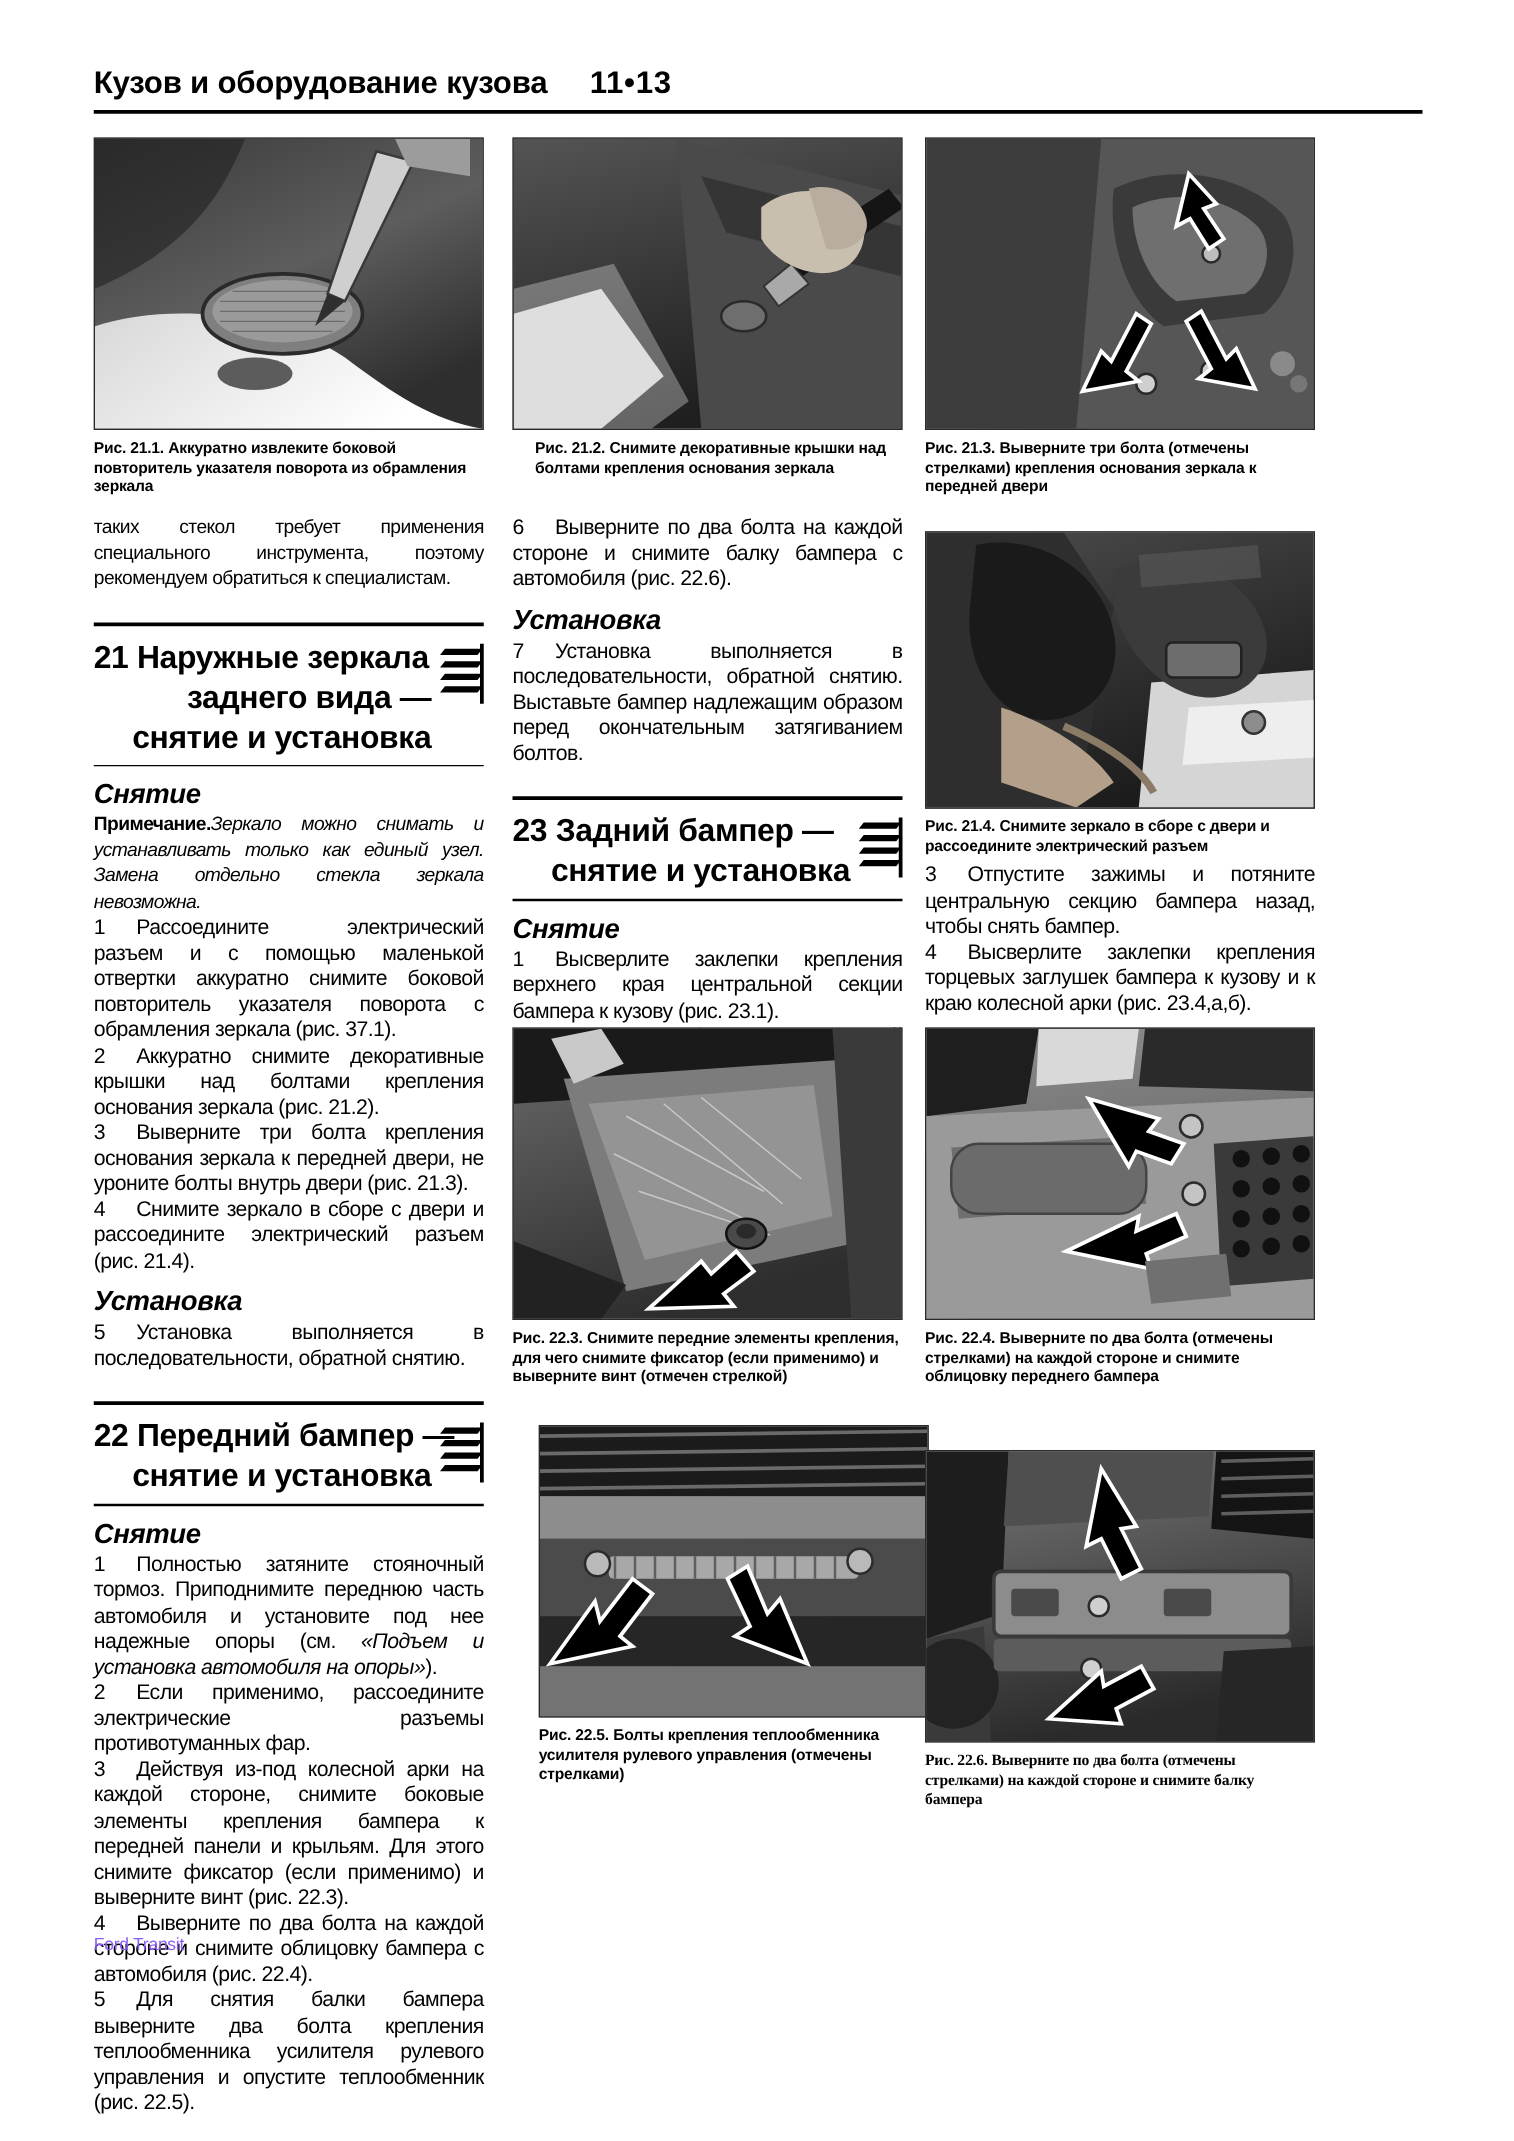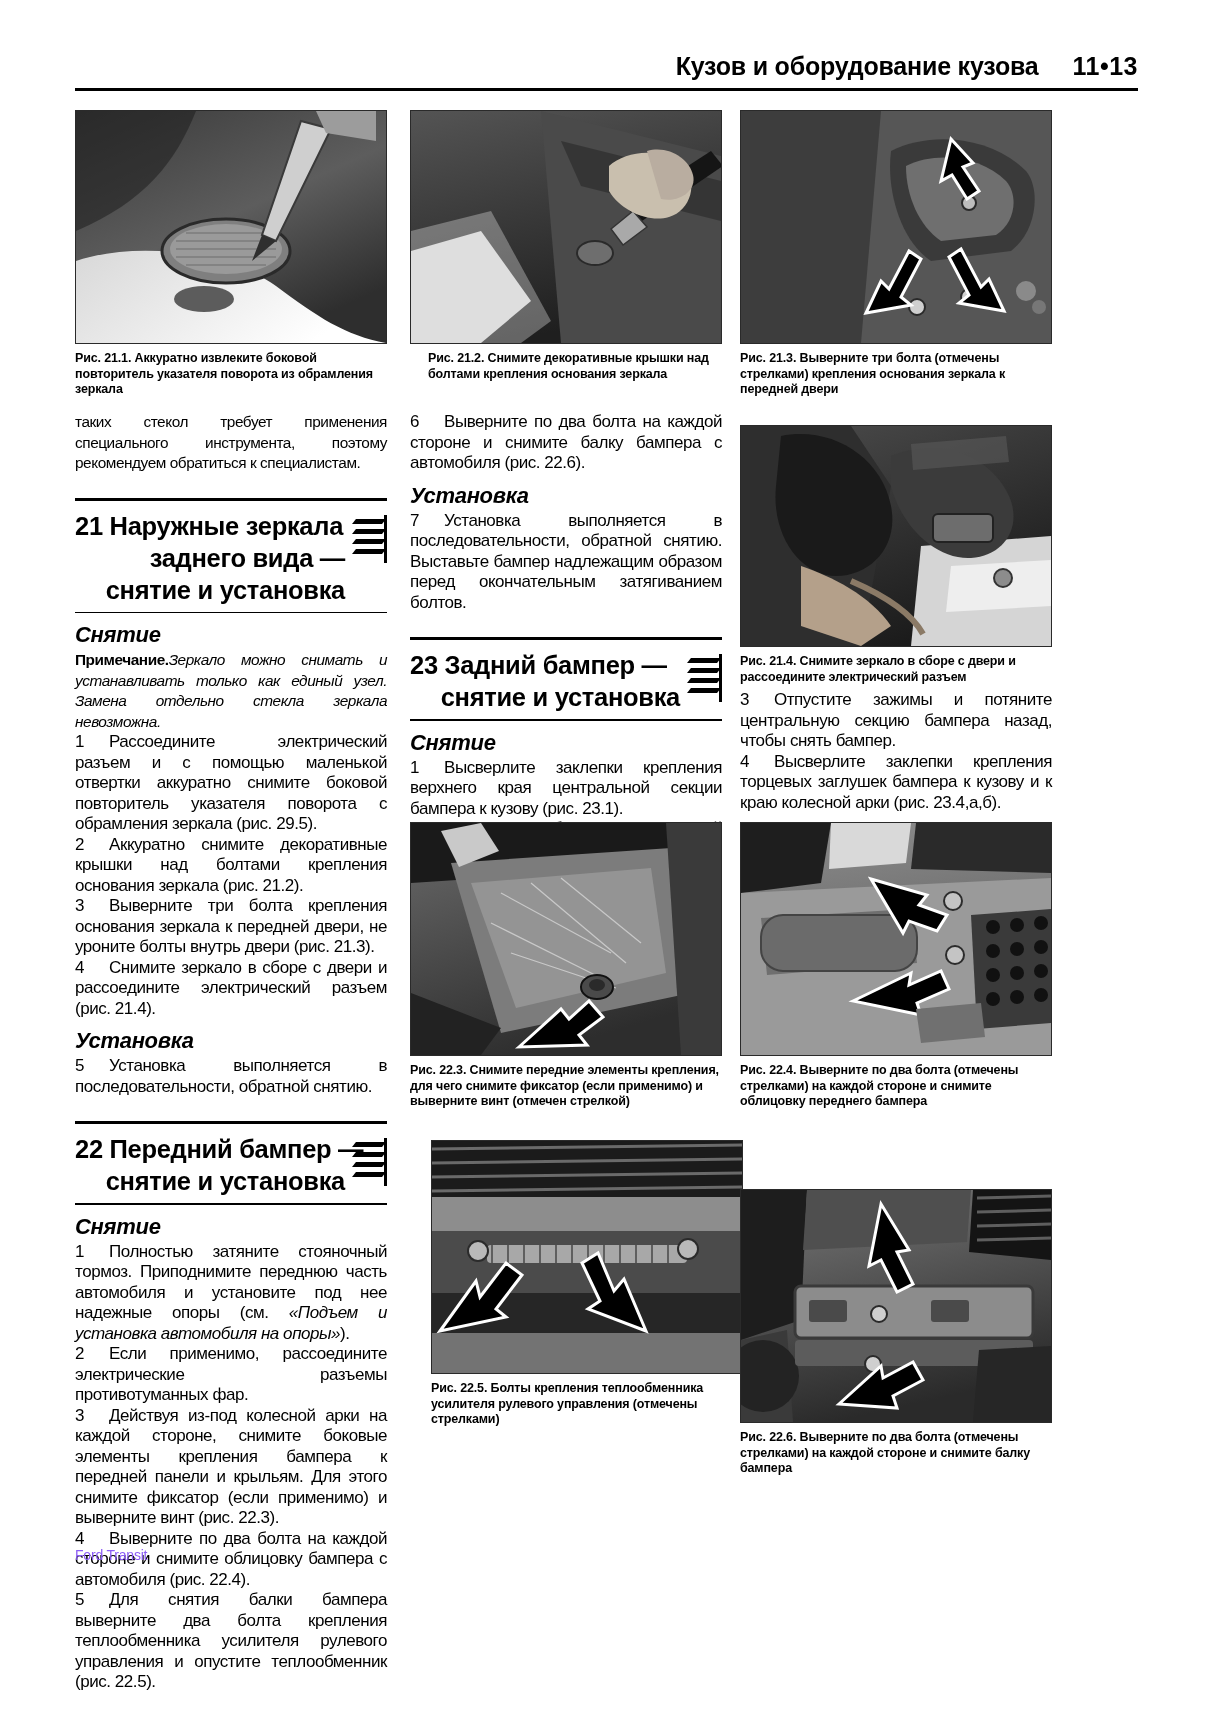--- a/index.html
+++ b/index.html
@@ -17,21 +17,20 @@
     overflow: hidden;
   }
 
   
   .page-header {
     position: absolute;
     left: 75px;
     top: 52px;
     width: 1063px;
     display: flex;
-    justify-content: flex-end;
     align-items: baseline;
   }
   .header-title {
     font-size: 25px;
     font-weight: bold;
     letter-spacing: -0.2px;
   }
   .header-page-no {
     font-size: 25px;
     font-weight: bold;
@@ -281,21 +280,21 @@
         <div class="sec-line right">заднего вида —</div>
         <div class="sec-line right">снятие и установка</div>
       </div>
       <div class="rule-thin"></div>
     </div>
 
     <div class="sub-head">Снятие</div>
 
     <div class="body-text"><span class="note-lead">Примечание.</span><span class="ital">Зеркало можно снимать и устанавливать только как единый узел. Замена отдельно стекла зеркала невозможна.</span></div>
 
-    <div class="step"><span class="num">1</span><span>Рассоедините электрический разъем и с помощью маленькой отвертки аккуратно снимите боковой повторитель указателя поворота с обрамления зеркала (рис. 29.5).</span></div>
+    <div class="step"><span class="num">1</span><span>Рассоедините электрический разъем и с помощью маленькой отвертки аккуратно снимите боковой повторитель указателя поворота с обрамления зеркала (рис. 37.1).</span></div>
     <div class="step"><span class="num">2</span><span>Аккуратно снимите декоративные крышки над болтами крепления основания зеркала (рис. 21.2).</span></div>
     <div class="step"><span class="num">3</span><span>Выверните три болта крепления основания зеркала к передней двери, не уроните болты внутрь двери (рис. 21.3).</span></div>
     <div class="step"><span class="num">4</span><span>Снимите зеркало в сборе с двери и рассоедините электрический разъем (рис. 21.4).</span></div>
 
     <div class="sub-head">Установка</div>
     <div class="step"><span class="num">5</span><span>Установка выполняется в последовательности, обратной снятию.</span></div>
 
     <div class="section-block" style="margin-top:24px;">
       <div class="rule-thick"></div>
       <div class="section-head">
@@ -489,21 +488,21 @@
         <circle cx="256" cy="108" r="10" fill="#b9b9b9" stroke="#2b2b2b" stroke-width="2"></circle>
         <rect x="0" y="152" width="310" height="40" fill="#262626"></rect>
         <rect x="0" y="192" width="310" height="40" fill="#737373"></rect>
         <path d="M8 190 L44 140 L48 156 L74 122 L90 134 L64 168 L74 176 Z" fill="#000" stroke="#fff" stroke-width="3"></path>
         <path d="M254 200 L232 148 L222 160 L206 122 L190 132 L208 170 L196 178 Z" fill="#000" stroke="#fff" stroke-width="3" transform="translate(-40,-10)"></path>
       </svg>
     </div>
     <div class="fig-caption" style="width:310px;">Рис. 22.5. Болты крепления теплообменника усилителя рулевого управления (отмечены стрелками)</div>
   </div>
 
-  <div style="position:absolute;left:740px;top:1189px;">
+  <div style="position:absolute;left:740px;top:1160px;font-family:Liberation Serif, serif;">
     <div class="photo" style="width:310px;height:232px;">
       <svg width="310" height="232" viewBox="0 0 310 232">
         <defs>
           <linearGradient id="g8a" x1="0" y1="0" x2="0.3" y2="1">
             <stop offset="0%" stop-color="#7a7a7a"></stop>
               <stop offset="100%" stop-color="#2a2a2a"></stop>
           </linearGradient>
         </defs>
         <rect width="310" height="232" fill="url(#g8a)"></rect>
         <path d="M0 0 L66 0 L60 130 L0 150 Z" fill="#1d1d1d"></path>

